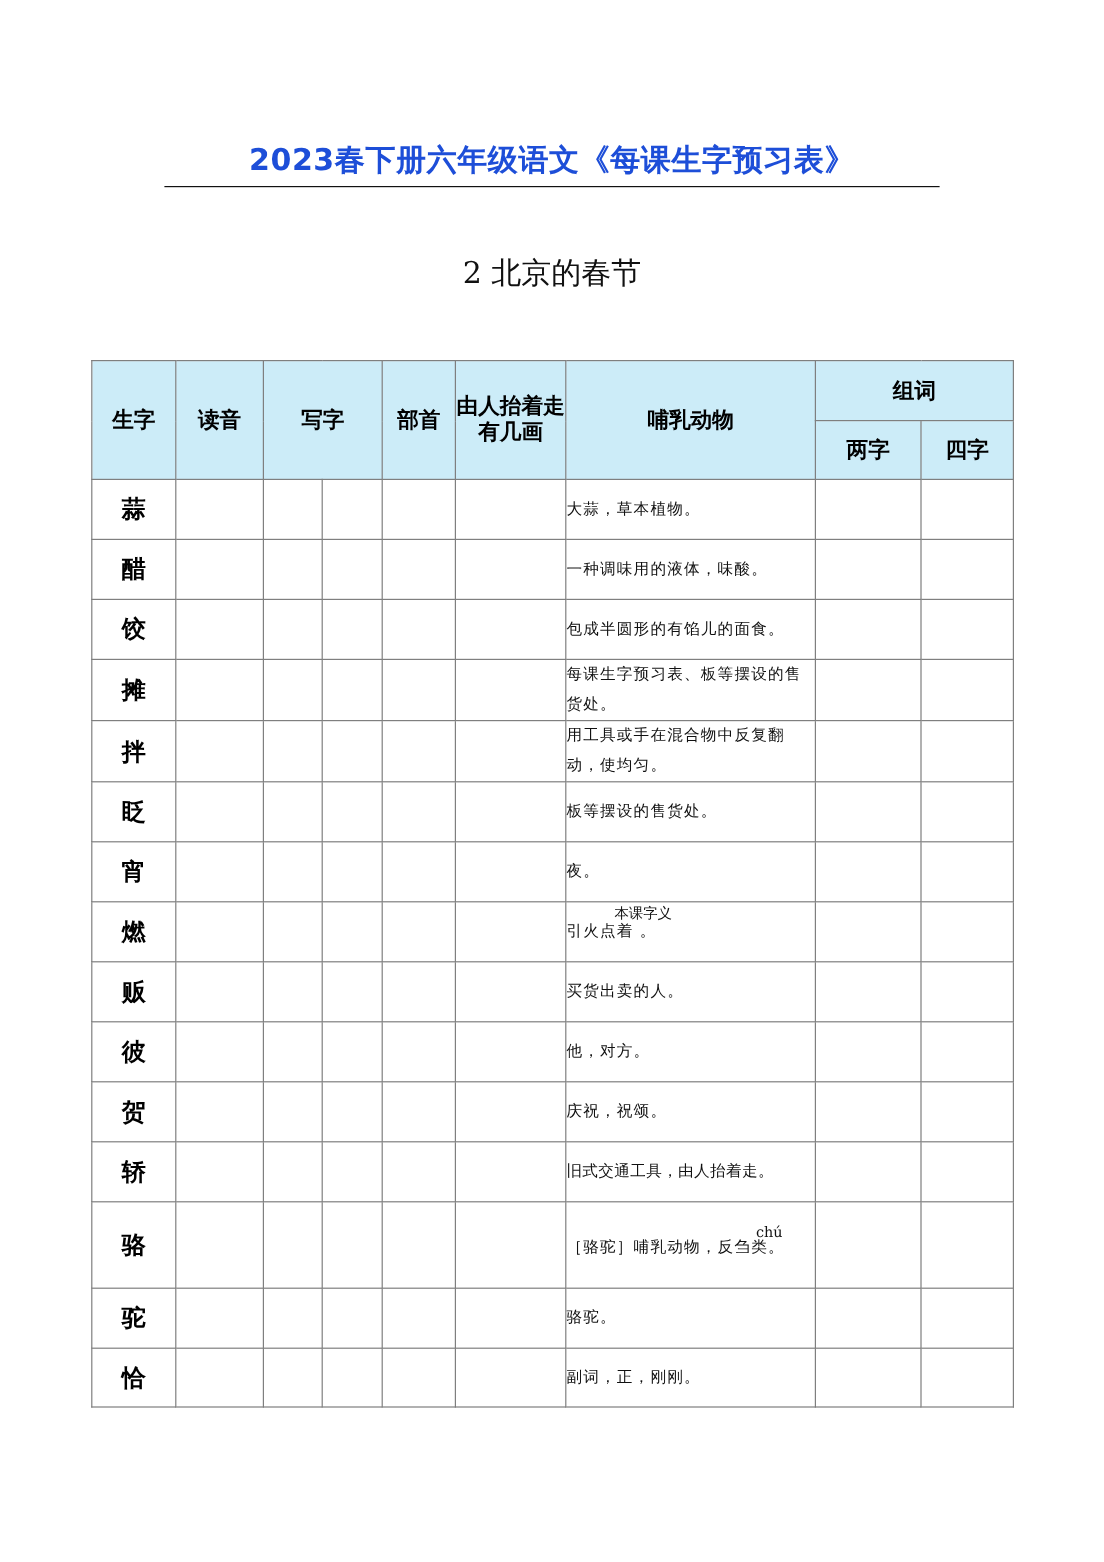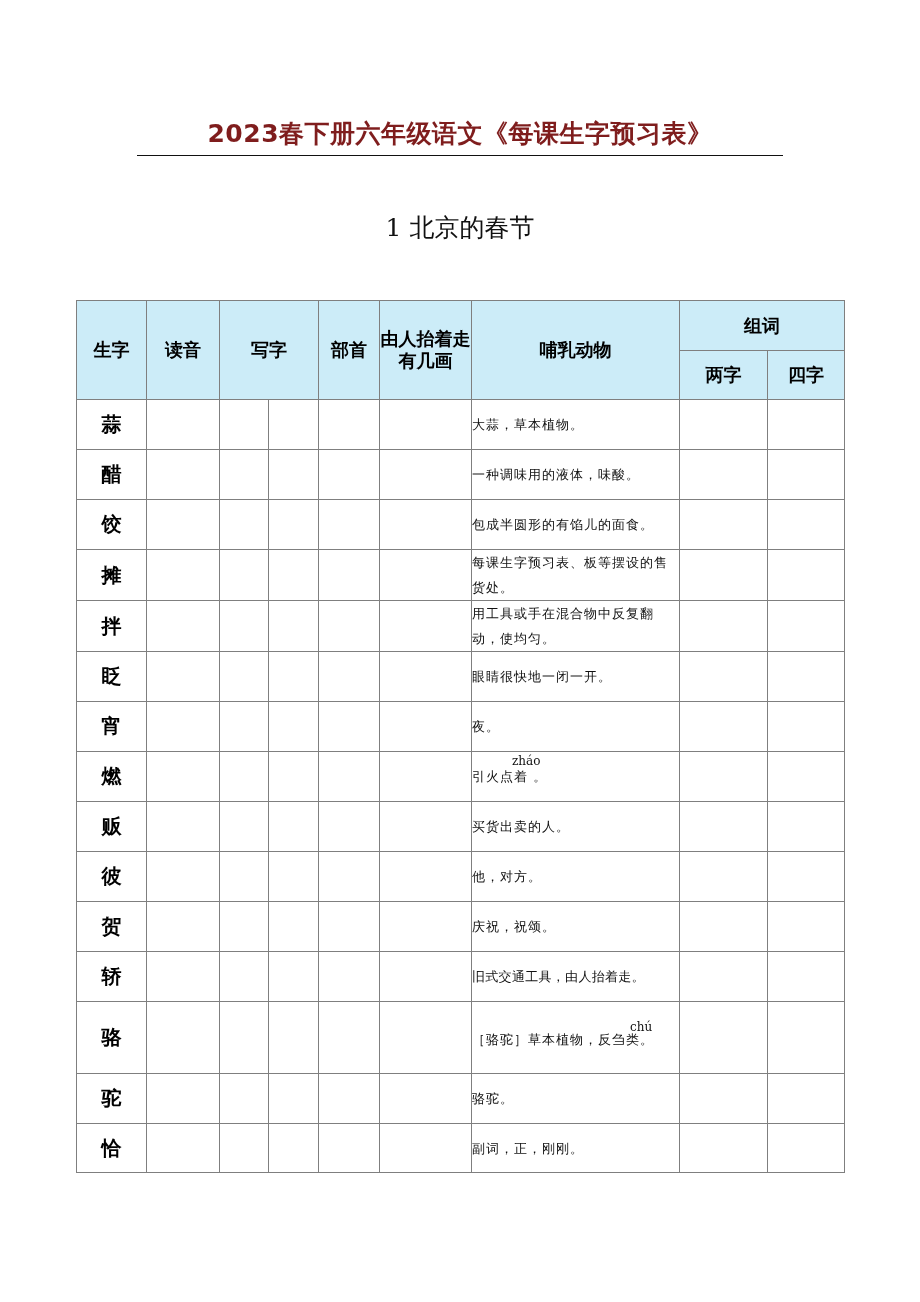--- a/index.html
+++ b/index.html
@@ -1,20 +1,20 @@
 <!DOCTYPE html>
 <html><head>
 <meta charset="utf-8">
 <style>
   html, body { margin: 0; padding: 0; background: #ffffff; }
   body { width: 920px; height: 1302px; position: relative; overflow: hidden; }
   .doc-title {
     position: absolute; left: 0; top: 116px; width: 920px; text-align: center;
     font-family: "DejaVu Sans", sans-serif; font-weight: bold; font-size: 25px;
-    color: #7f1d1d; letter-spacing: 0.5px; line-height: 36px;
+    color: #1d4ed8; letter-spacing: 0.5px; line-height: 36px;
   }
   .title-rule {
     position: absolute; left: 137px; top: 155px; width: 646px; height: 0;
     border-top: 1.5px solid #111111;
   }
   .lesson-title {
     position: absolute; left: 0; top: 210px; width: 920px; text-align: center;
     font-family: "DejaVu Serif", serif; font-size: 25px; color: #111; line-height: 36px;
   }
   table.sheet {
@@ -43,21 +43,21 @@
   .pinyin {
     position: absolute; left: -2px; top: -15px; font-size: 12px;
     letter-spacing: 0; white-space: nowrap;
   }
 </style>
 </head>
 <body>
 
 <div class="doc-title">2023春下册六年级语文《每课生字预习表》</div>
 <div class="title-rule"></div>
-<div class="lesson-title">1  北京的春节</div>
+<div class="lesson-title">2  北京的春节</div>
 
 <table class="sheet">
   <colgroup>
     <col style="width:70px">
     <col style="width:73px">
     <col style="width:49px">
     <col style="width:50px">
     <col style="width:61px">
     <col style="width:92px">
     <col style="width:208px">
@@ -138,21 +138,21 @@
       <td></td>
       <td></td>
     </tr>
     <tr style="height:50px">
       <td class="char">眨</td>
       <td></td>
       <td></td>
       <td></td>
       <td></td>
       <td></td>
-      <td class="meaning">眼睛很快地一闭一开。</td>
+      <td class="meaning">板等摆设的售货处。</td>
       <td></td>
       <td></td>
     </tr>
     <tr style="height:50px">
       <td class="char">宵</td>
       <td></td>
       <td></td>
       <td></td>
       <td></td>
       <td></td>
@@ -161,21 +161,21 @@
       <td></td>
     </tr>
     <tr style="height:50px">
       <td class="char">燃</td>
       <td></td>
       <td></td>
       <td></td>
       <td></td>
       <td></td>
       <td class="meaning">
-        <span>引火点</span><span class="ruby-wrap"><span class="pinyin">zháo</span><span>着</span></span>&nbsp;<span>。</span>
+        <span>引火点</span><span class="ruby-wrap"><span class="pinyin">本课字义</span><span>着</span></span>&nbsp;<span>。</span>
       </td>
       <td></td>
       <td></td>
     </tr>
     <tr style="height:50px">
       <td class="char">贩</td>
       <td></td>
       <td></td>
       <td></td>
       <td></td>
@@ -218,21 +218,21 @@
       <td></td>
     </tr>
     <tr style="height:72px">
       <td class="char">骆</td>
       <td></td>
       <td></td>
       <td></td>
       <td></td>
       <td></td>
       <td class="meaning" style="line-height:34px; padding-top:4px;">
-        <span>［骆驼］草本植物，反</span><span class="ruby-wrap"><span class="pinyin" style="top:-13px;margin-left:20px;">chú</span><span>刍</span></span><span>类。</span>
+        <span>［骆驼］哺乳动物，反</span><span class="ruby-wrap"><span class="pinyin" style="top:-13px;margin-left:20px;">chú</span><span>刍</span></span><span>类。</span>
       </td>
       <td></td>
       <td></td>
     </tr>
     <tr style="height:50px">
       <td class="char">驼</td>
       <td></td>
       <td></td>
       <td></td>
       <td></td>

